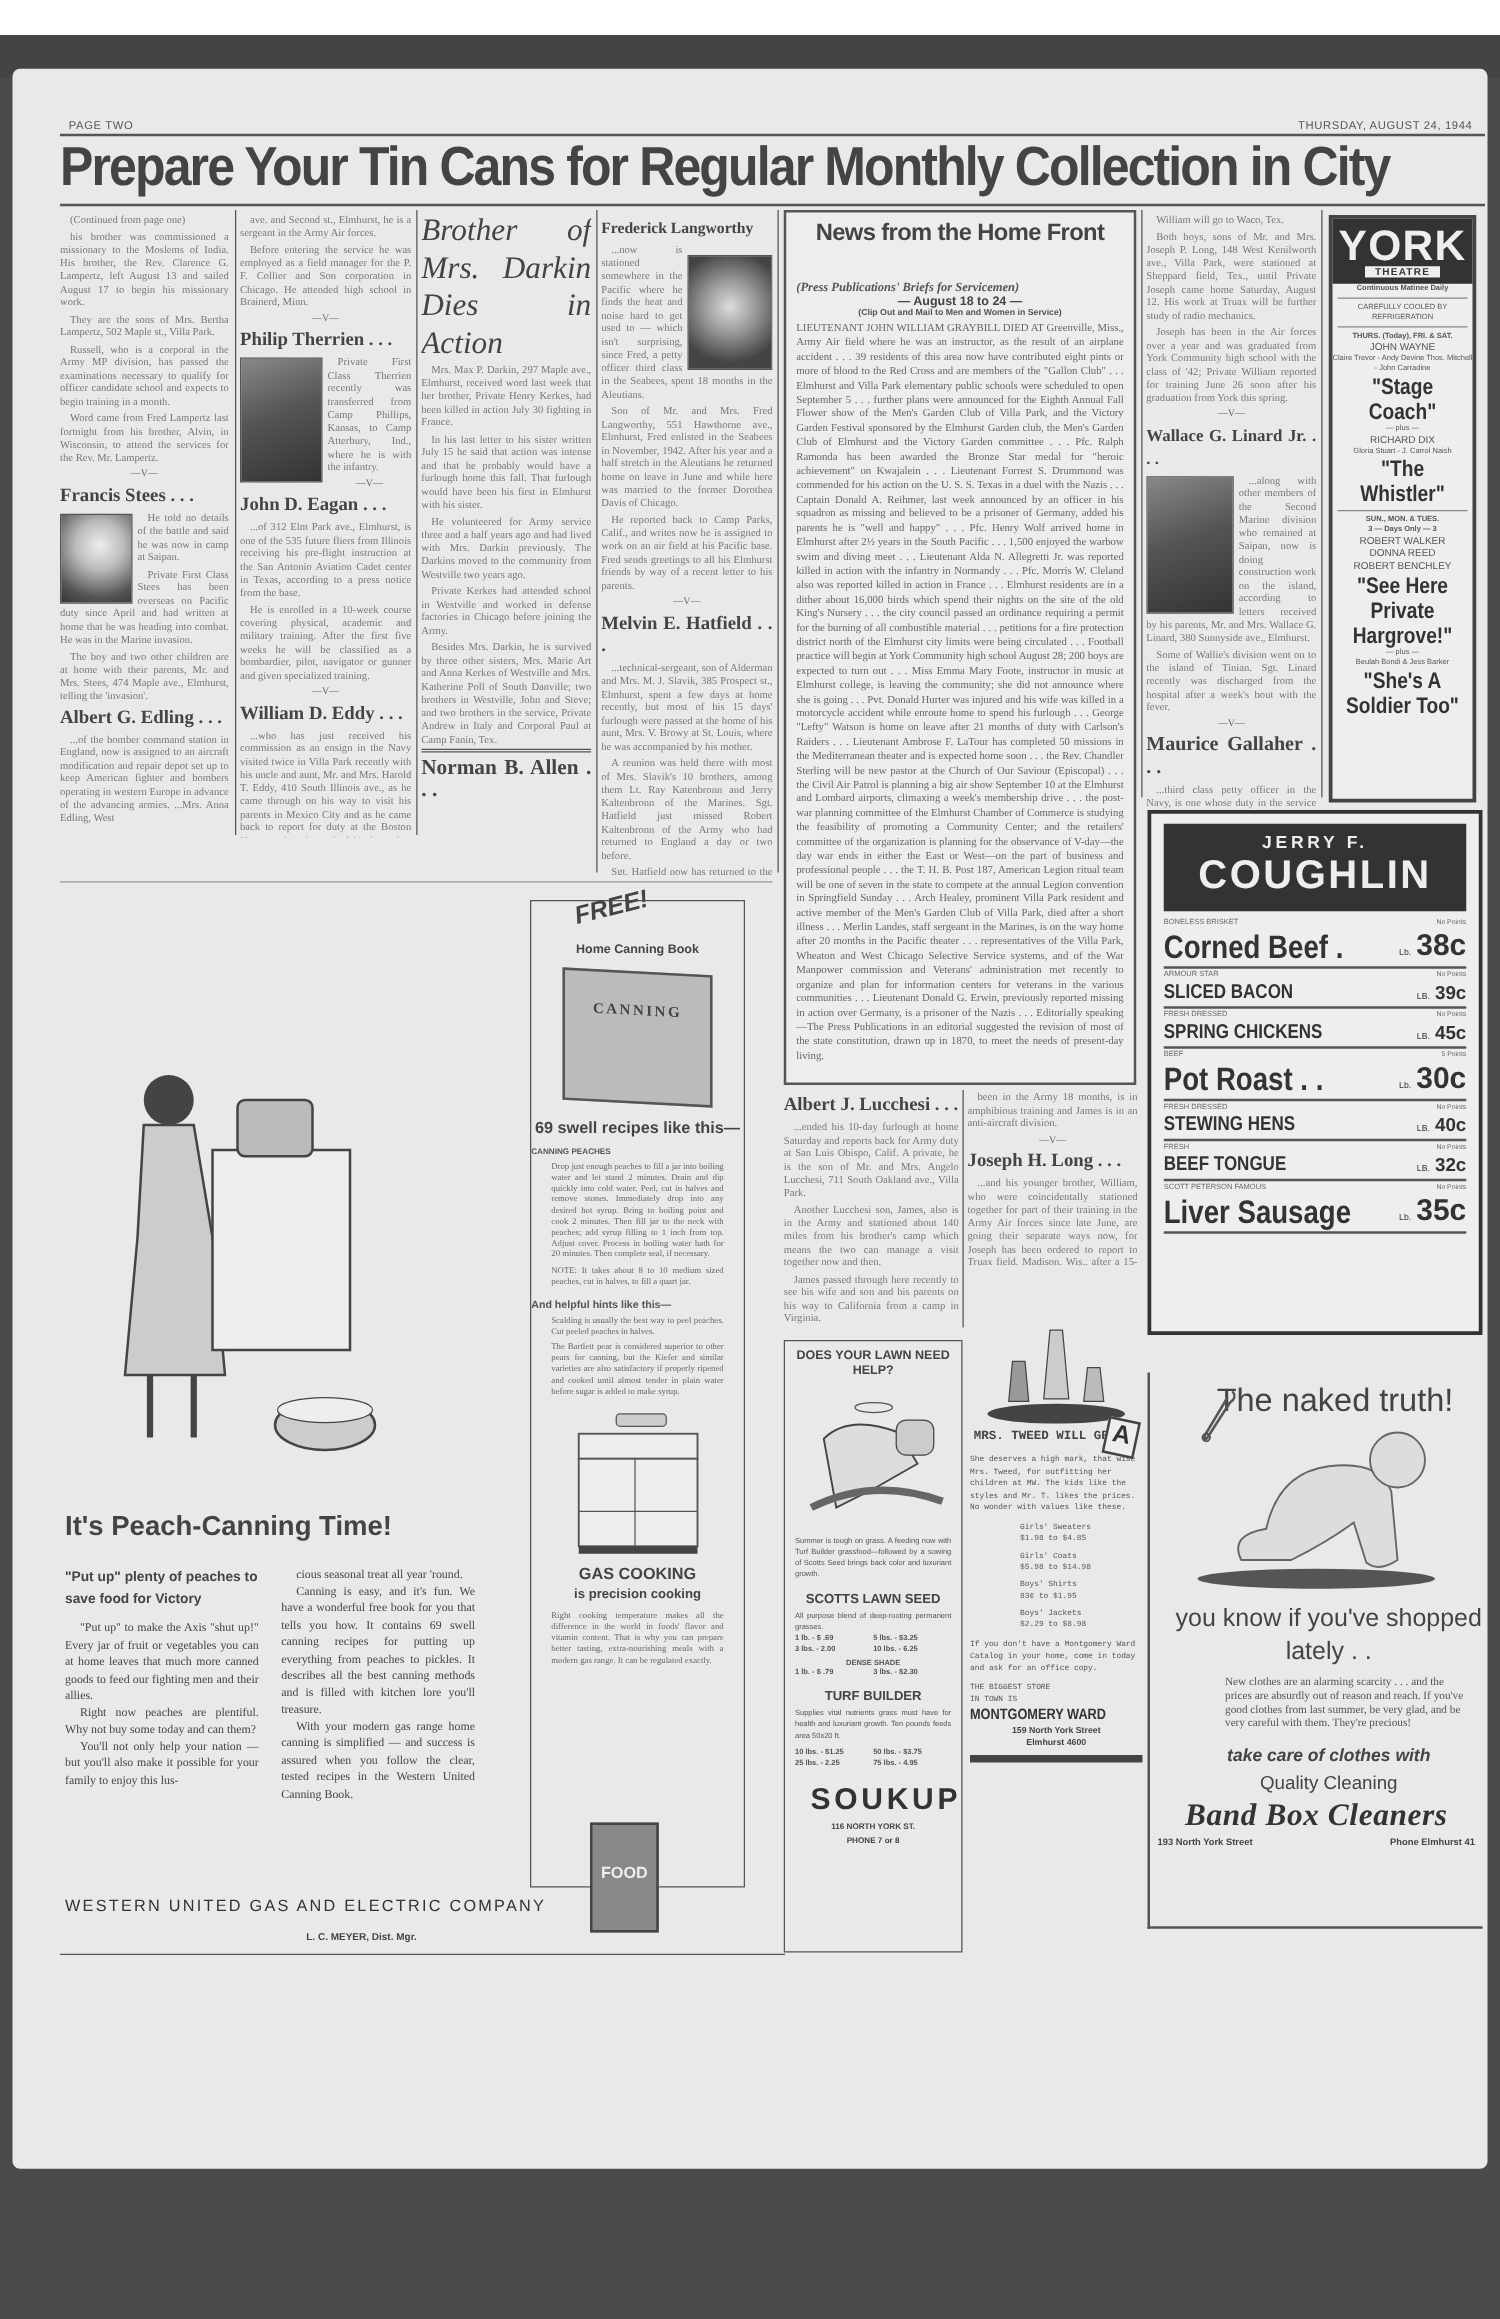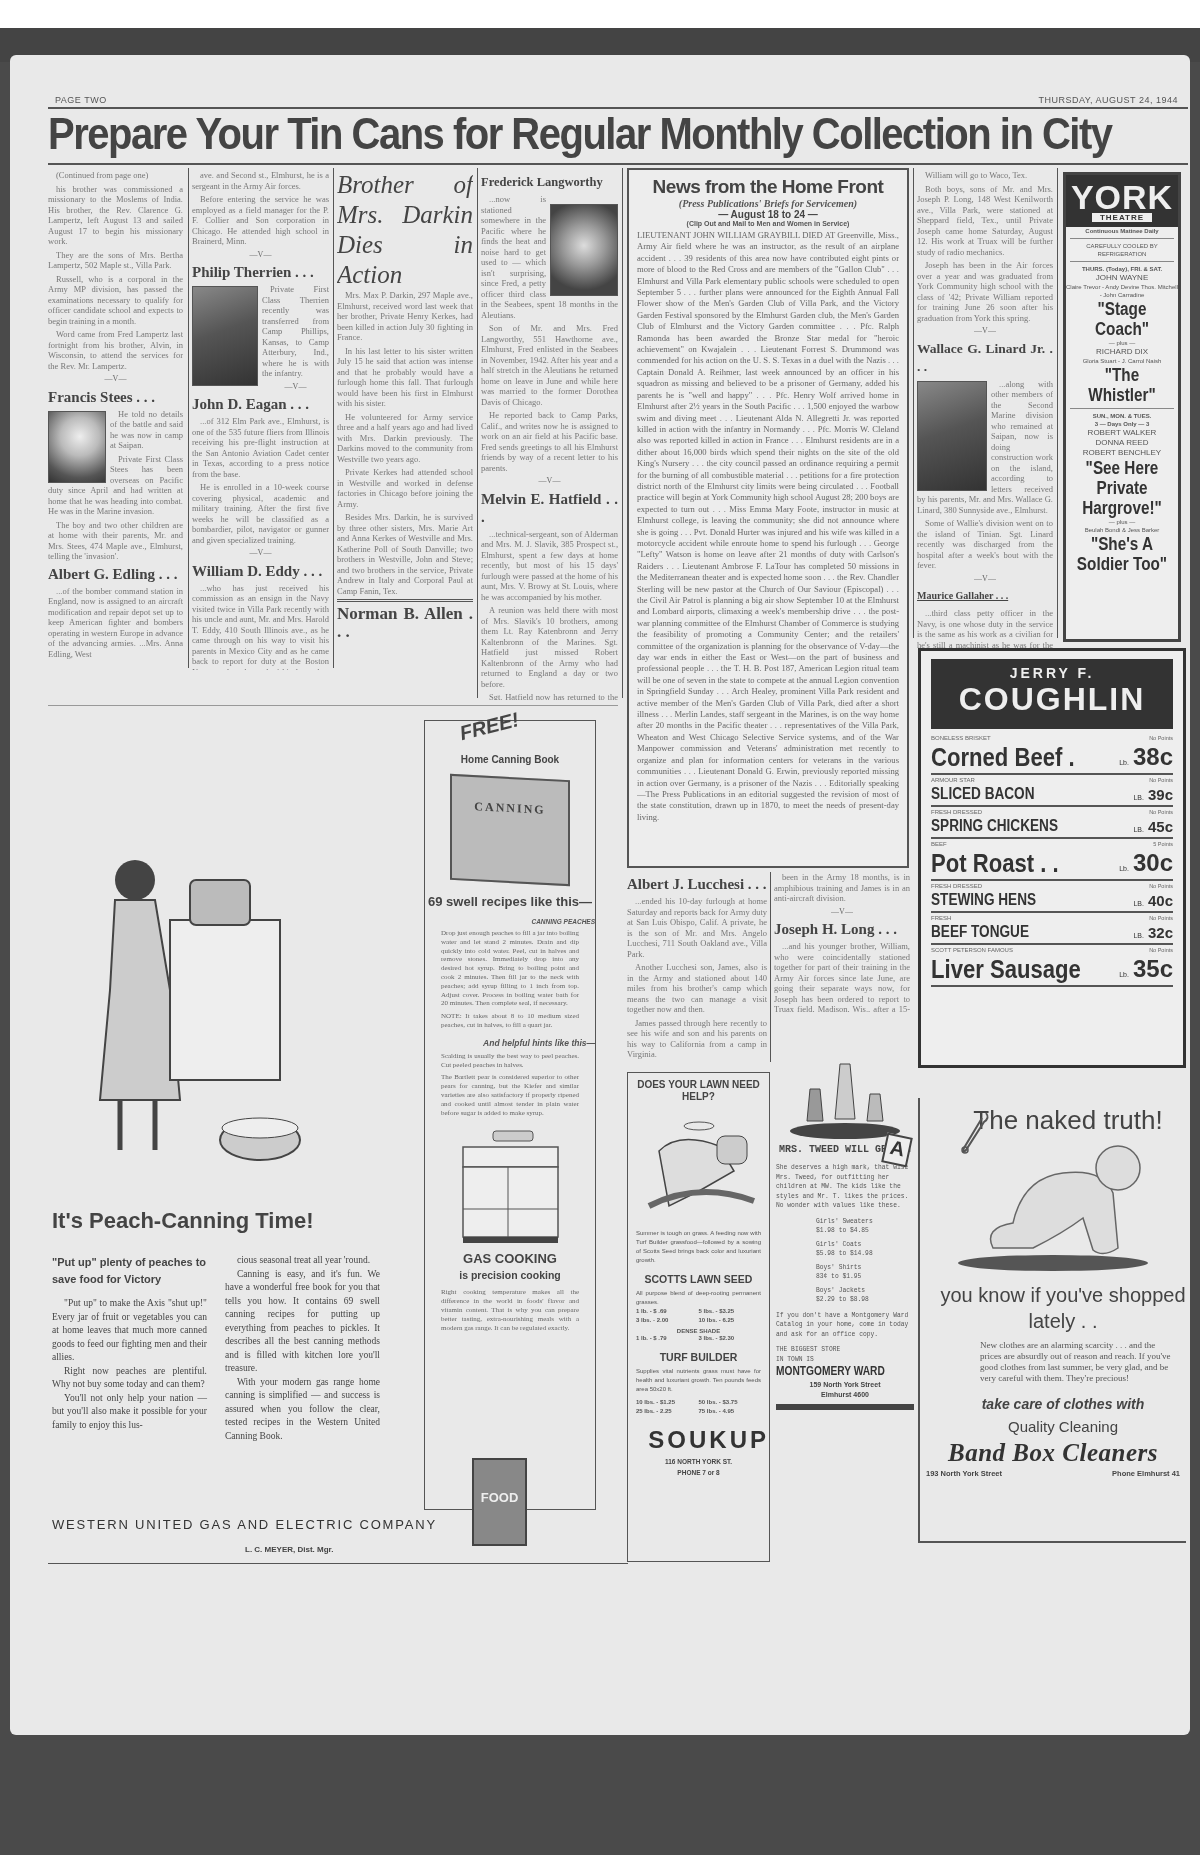--- a/index.html
+++ b/index.html
@@ -26,21 +26,21 @@
   .vmark { text-align: center; font-size: 8px; color: #666; margin: 2px 0; }
   .photo { background: linear-gradient(160deg, #888 0%, #555 45%, #333 100%); border: 1px solid #555; }
   .photo.light { background: radial-gradient(circle at 55% 35%, #eee 0%, #bbb 35%, #555 75%, #333 100%); }
 
   .italic-head { font-family: "Liberation Serif", serif; font-style: italic; font-size: 25px; line-height: 30px; color: #444; }
 
   .box { position: absolute; border: 2px solid #555; background: #ededed; }
 
   
   .hf-title { font-family: "Liberation Sans", sans-serif; font-weight: bold; font-size: 19px; color: #444; text-align: center; letter-spacing: -0.5px; }
-  .hf-sub { font-style: italic; font-weight: bold; text-align: center; font-size: 10px; color: #555; }
+  .hf-sub { font-style: italic; font-weight: bold; font-size: 10px; color: #555; margin-top: 27px; }
   .hf-date { text-align: center; font-family: "Liberation Sans", sans-serif; font-weight: bold; font-size: 10px; color: #444; }
   .hf-clip { text-align: center; font-family: "Liberation Sans", sans-serif; font-weight: bold; font-size: 7px; color: #555; margin-bottom: 3px; }
 
   
   .york { position: absolute; left: 1063px; top: 172px; width: 118px; height: 470px; border: 3px solid #444; background: #eee; }
   .york-logo { background: #333; color: #eee; font-family: "Liberation Sans", sans-serif; font-weight: bold; font-size: 34px; text-align: center; height: 52px; line-height: 44px; letter-spacing: 1px; }
   .york-theatre { display: block; font-size: 8px; line-height: 9px; background: #eee; color: #333; margin: -6px auto 0; width: 60px; letter-spacing: 1px; }
   .ys { text-align: center; font-family: "Liberation Sans", sans-serif; color: #555; }
   .ys.small { font-size: 6px; line-height: 8px; }
   .ys.med { font-size: 8px; line-height: 10px; }
@@ -82,21 +82,21 @@
   .peach-col p { text-indent: 12px; }
   .wug { position: absolute; left: 52px; top: 1517px; font-family: "Liberation Sans", sans-serif; font-weight: normal; font-size: 13px; letter-spacing: 1.8px; color: #333; }
   .wug-mgr { position: absolute; left: 245px; top: 1545px; font-family: "Liberation Sans", sans-serif; font-weight: bold; font-size: 8px; color: #444; }
 
   .canbook { position: absolute; left: 424px; top: 720px; width: 172px; height: 790px; border: 1px solid #555; }
   .free { font-family: "Liberation Sans", sans-serif; font-style: italic; font-weight: bold; font-size: 20px; color: #444; padding: 10px 0 0 35px; transform: rotate(-14deg); transform-origin: left; }
   .cb-head { text-align: center; font-family: "Liberation Sans", sans-serif; font-weight: bold; font-size: 10px; color: #444; }
   .cb-book { margin: 12px auto 10px; width: 120px; height: 106px; border: 2px solid #555; background: #bbb; position: relative; transform: skewY(3deg); }
   .cb-book span { position: absolute; top: 22px; left: 0; right: 0; text-align: center; font-weight: bold; font-size: 12px; color: #444; letter-spacing: 2px; }
   .cb-big { text-align: center; font-family: "Liberation Sans", sans-serif; font-weight: bold; font-size: 13px; line-height: 17px; color: #444; }
-  .cb-h { text-align: right; font-family: "Liberation Sans", sans-serif; font-weight: bold; font-size: 6.5px; color: #555; margin: 8px 0 4px; font-style: italic; }
+  .cb-h { text-align: left; font-family: "Liberation Sans", sans-serif; font-weight: bold; font-size: 6.5px; color: #555; margin: 8px 0 4px; }
   .cb-p { font-size: 7px; line-height: 8.8px; color: #666; padding: 0 16px; text-align: justify; margin-bottom: 4px; }
   .stove { margin: 12px auto 6px; width: 105px; height: 115px; position: relative; }
   .food-badge { position: absolute; left: 472px; top: 1458px; width: 55px; height: 88px; border: 2px solid #444; background: #888; color: #eee; font-family: "Liberation Sans", sans-serif; font-weight: bold; font-size: 13px; text-align: center; padding-top: 30px; }
 
   
   .lawn { position: absolute; left: 627px; top: 1072px; width: 143px; height: 490px; border: 1px solid #555; }
   .lawn h4 { text-align: center; font-family: "Liberation Sans", sans-serif; font-weight: bold; font-size: 10px; line-height: 12px; color: #444; margin-top: 6px; }
   .lawn .pic { margin: 8px auto; width: 120px; height: 110px; }
   .lawn .copy { font-family: "Liberation Sans", sans-serif; font-size: 6px; line-height: 9px; color: #555; padding: 0 8px; text-align: justify; }
   .lawn .prod { text-align: center; font-family: "Liberation Sans", sans-serif; font-weight: bold; font-size: 10.5px; color: #444; margin: 8px 0 4px; }
@@ -219,21 +219,21 @@
 <div class="col" style="left:917px;top:170px;width:136px;height:480px;">
   <p>William will go to Waco, Tex.</p>
   <p>Both boys, sons of Mr. and Mrs. Joseph P. Long, 148 West Kenilworth ave., Villa Park, were stationed at Sheppard field, Tex., until Private Joseph came home Saturday, August 12. His work at Truax will be further study of radio mechanics.</p>
   <p>Joseph has been in the Air forces over a year and was graduated from York Community high school with the class of '42; Private William reported for training June 26 soon after his graduation from York this spring.</p>
   <div class="vmark">—V—</div>
   <div class="hdr" style="font-size:13.5px;">Wallace G. Linard Jr. . . .</div>
   <div class="photo" style="float:left;width:70px;height:110px;margin:2px 4px 2px 0;"></div>
   <p>...along with other members of the Second Marine division who remained at Saipan, now is doing construction work on the island, according to letters received by his parents, Mr. and Mrs. Wallace G. Linard, 380 Sunnyside ave., Elmhurst.</p>
   <p>Some of Wallie's division went on to the island of Tinian. Sgt. Linard recently was discharged from the hospital after a week's bout with the fever.</p>
   <div class="vmark">—V—</div>
-  <div class="hdr" style="font-size:10px;text-decoration:underline;">Maurice Gallaher . . .</div>
+  <div class="hdr" style="font-size:16px;">Maurice Gallaher . . .</div>
   <p>...third class petty officer in the Navy, is one whose duty in the service is the same as his work as a civilian for he's still a machinist as he was for the P. A. Sturtevant company in Addison.</p>
 
 </div>
 <div style="position:absolute;left:930px;top:648px;font-size:8px;color:#555;">(Continued on page three)</div>
 
 <div class="york">
   <div class="york-logo">
     <span>YORK</span>
     <span class="york-theatre">THEATRE</span>
   </div>

